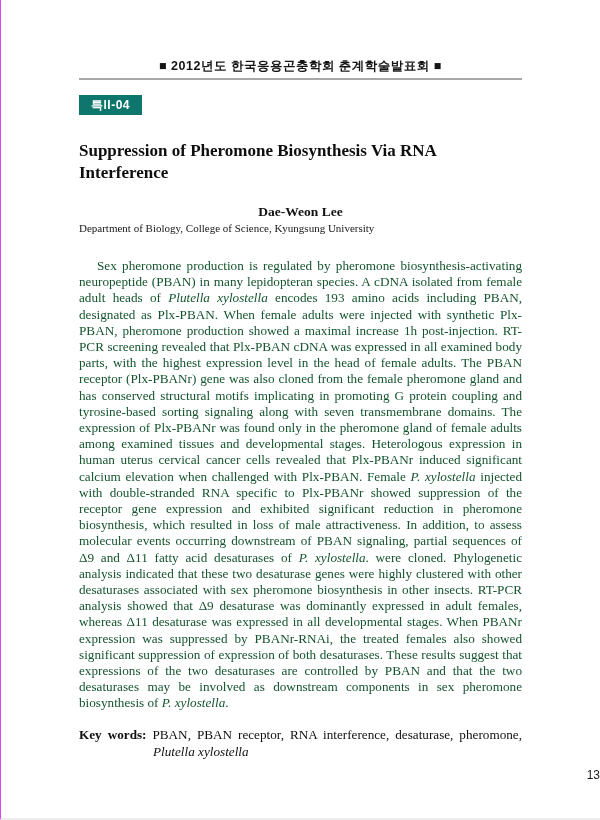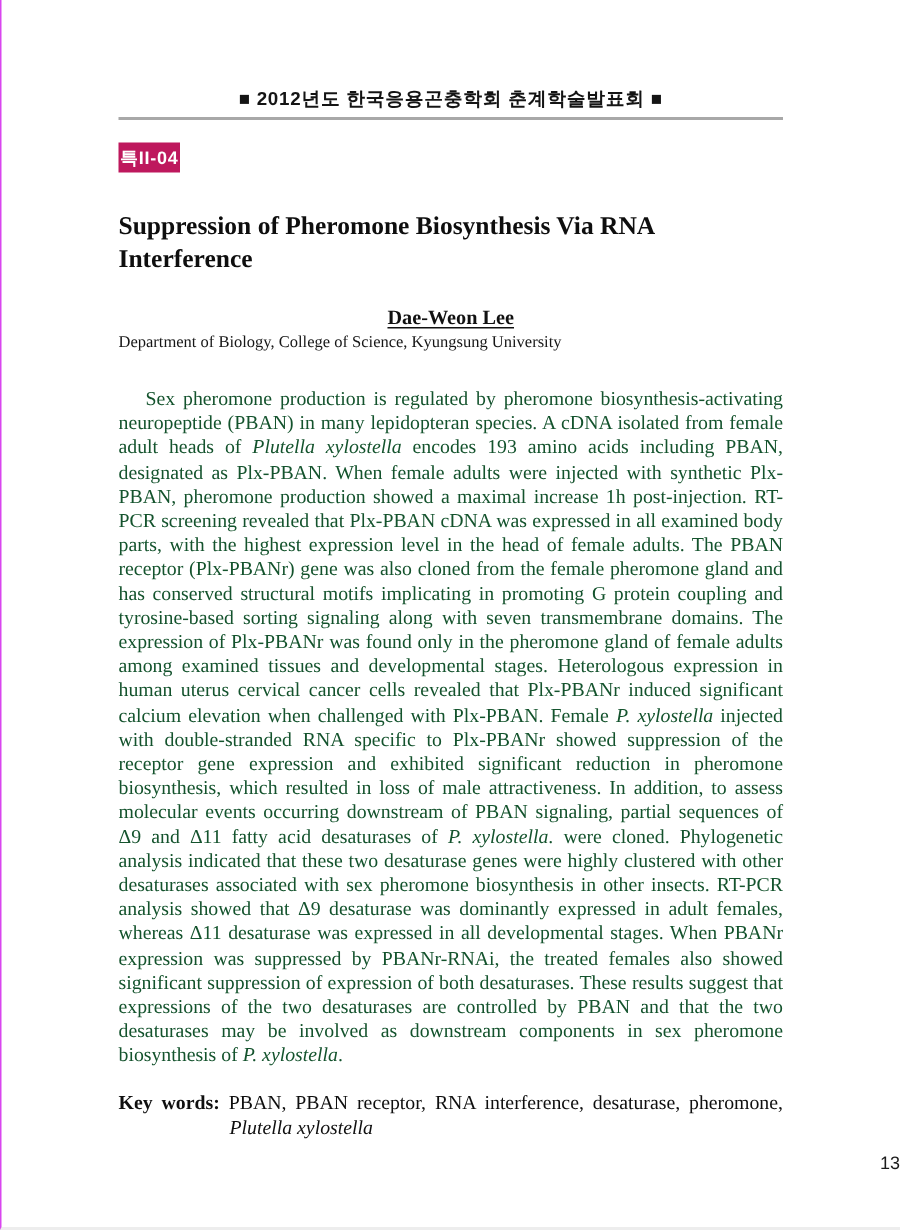--- a/index.html
+++ b/index.html
@@ -34,44 +34,43 @@
     white-space: nowrap;
   }
   .header-rule {
     height: 2px;
     background: #a8a8a8;
     margin-top: 4px;
   }
   .badge-row { margin-top: 15px; height: 20px; }
   .badge {
     display: inline-block;
-    background: #be185d;
+    background: #0f766e;
     color: #ffffff;
     font-family: "Liberation Sans", sans-serif;
     font-weight: bold;
     font-size: 12px;
     line-height: 16px;
-    padding: 2px 1px;
+    padding: 2px 12px;
     letter-spacing: 0.5px;
   }
   .title {
     margin: 25px 0 0 0;
     text-align: left;
     font-size: 17px;
     line-height: 22px;
     font-weight: bold;
     color: #0e0e0e;
   }
   .author {
     margin-top: 19px;
     text-align: center;
     font-size: 13.5px;
     line-height: 17px;
     font-weight: bold;
-    text-decoration: underline;
     text-underline-offset: 2px;
   }
   .affiliation {
     margin-top: 0;
     text-align: left;
     font-size: 11px;
     line-height: 16px;
     color: #161616;
   }
   .abstract {

